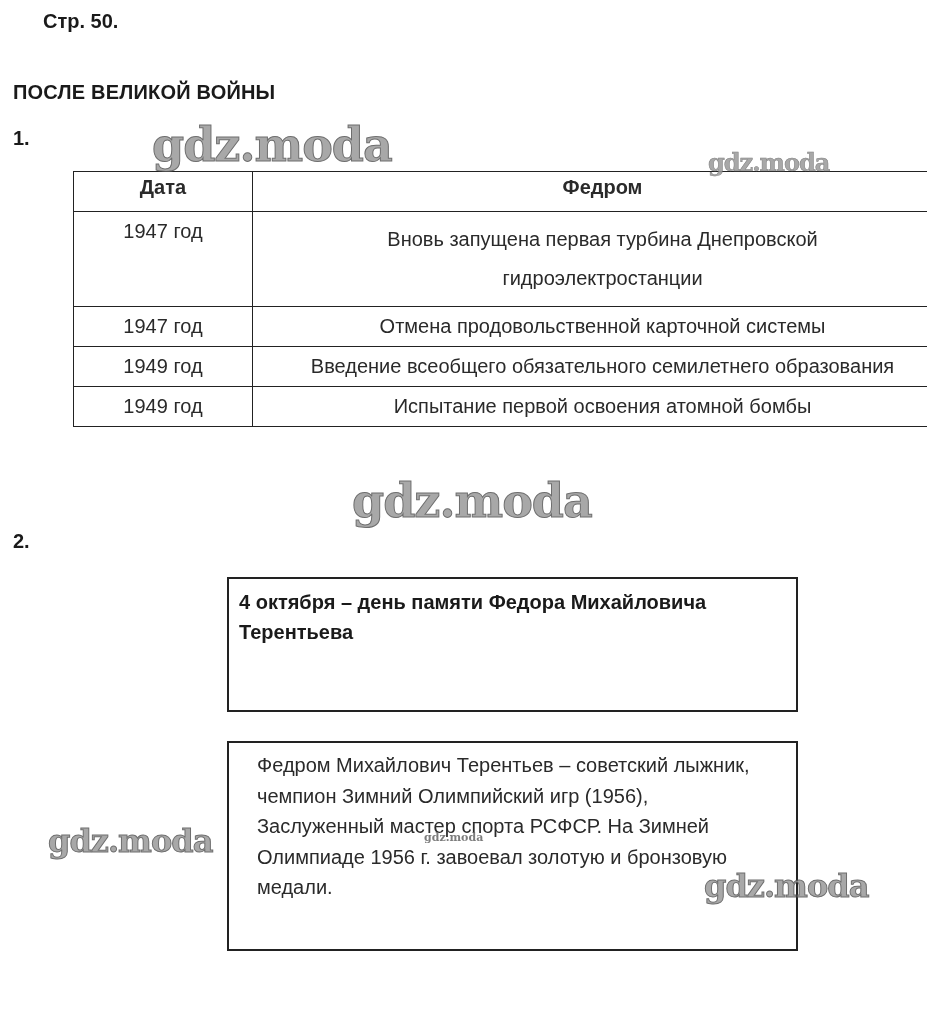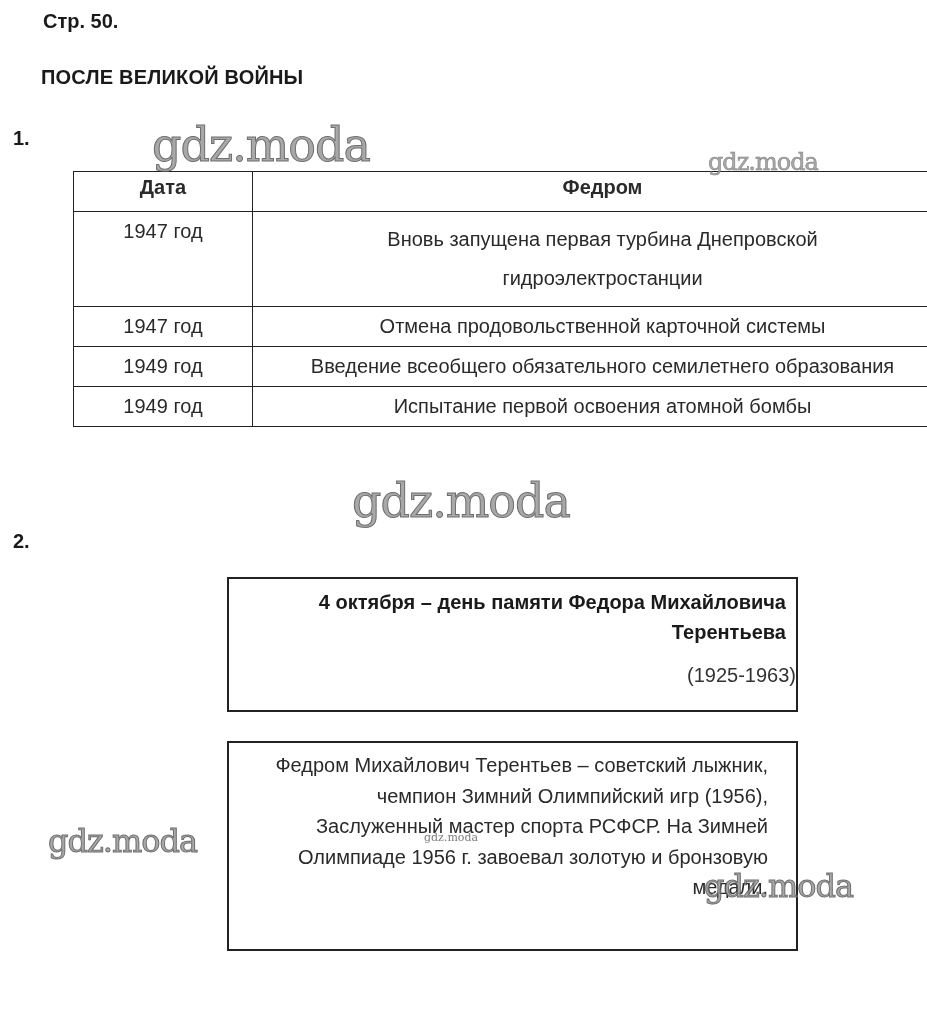--- a/index.html
+++ b/index.html
@@ -2,49 +2,49 @@
 <html><head>
 <meta charset="utf-8">
 <style>
   html, body { margin: 0; padding: 0; background: #ffffff; }
   body {
     width: 927px; height: 1024px; position: relative; overflow: hidden;
     font-family: "Liberation Sans", sans-serif; color: #1a1a1a;
   }
   .abs { position: absolute; }
   .page-ref { left: 13px; top: 10px; font-size: 20px; font-weight: bold; margin-left: 30px; }
-  .title { left: 13px; top: 66px; font-size: 20px; font-weight: bold; letter-spacing: 0.2px; margin-left: 28px; }
+  .title { left: 13px; top: 81px; font-size: 20px; font-weight: bold; letter-spacing: 0.2px; }
   .task-num { font-size: 20px; font-weight: bold; }
   .t1 { left: 13px; top: 127px; }
   .t2 { left: 13px; top: 530px; }
 
   table.events {
     position: absolute; left: 37px; top: 171px; width: 880px;
     border-collapse: collapse; font-size: 20px; color: #2a2a2a; margin-left: 36px;
   }
   table.events td, table.events th {
     border: 1.5px solid #222; text-align: center; vertical-align: top;
     padding: 0; line-height: 39px; font-weight: normal;
   }
   table.events th { font-weight: bold; height: 39px; line-height: 30px; }
   table.events td.date { width: 178px; }
   table.events td { height: 39px; }
   table.events td.multi { height: 78px; }
 
   .box {
-    position: absolute; border: 2px solid #222; text-align: right; box-sizing: border-box;
+    position: absolute; border: 2px solid #222; text-align: left; box-sizing: border-box;
   }
   .box1 { left: 227px; top: 577px; width: 571px; height: 135px; }
   .box1 .heading { font-size: 20px; font-weight: bold; line-height: 30px; margin-top: 8px; padding: 0 10px; }
   .box1 .years { font-size: 20px; color: #333; margin-top: 17px; }
   .box2 { left: 227px; top: 741px; width: 571px; height: 210px; }
   .box2 .bio { font-size: 20px; line-height: 30.5px; color: #2a2a2a; margin-top: 7px; padding: 0 28px; }
 
   .wm {
-    position: absolute; font-family: "DejaVu Serif", serif; font-weight: normal;
+    position: absolute; font-family: "DejaVu Serif", serif; font-weight: bold;
     color: #9a9a9a; letter-spacing: -1px; -webkit-text-stroke: 1px #555;
     opacity: 0.85;
   }
   .wm-a { left: 152px; top: 118px; font-size: 46px; }
   .wm-b { left: 708px; top: 148px; font-size: 24px; -webkit-text-stroke: 0.5px #666; }
   .wm-c { left: 352px; top: 474px; font-size: 46px; }
   .wm-d { left: 48px; top: 822px; font-size: 32px; }
   .wm-e { left: 704px; top: 867px; font-size: 32px; }
   .wm-f { left: 424px; top: 831px; font-size: 11px; -webkit-text-stroke: 0; color: #666; letter-spacing: 0; }
 </style>
@@ -78,21 +78,20 @@
     <td class="date">1949 год</td>
     <td>Испытание первой освоения атомной бомбы</td>
   </tr>
 </tbody>
   </table>
 
 <div class="abs task-num t2">2.</div>
 
 <div class="box box1">
   <div class="heading">4 октября – день памяти Федора Михайловича Терентьева</div>
-  <div class="years">(1925-1963)</div>
 </div>
 
 <div class="box box2">
   <div class="bio">Федром Михайлович Терентьев – советский лыжник, чемпион Зимний Олимпийский игр (1956), Заслуженный мастер спорта РСФСР. На Зимней Олимпиаде 1956 г. завоевал золотую и бронзовую медали.</div>
 </div>
 
 <div class="wm wm-a">gdz.moda</div>
 <div class="wm wm-b">gdz.moda</div>
 <div class="wm wm-c">gdz.moda</div>
 <div class="wm wm-d">gdz.moda</div>

